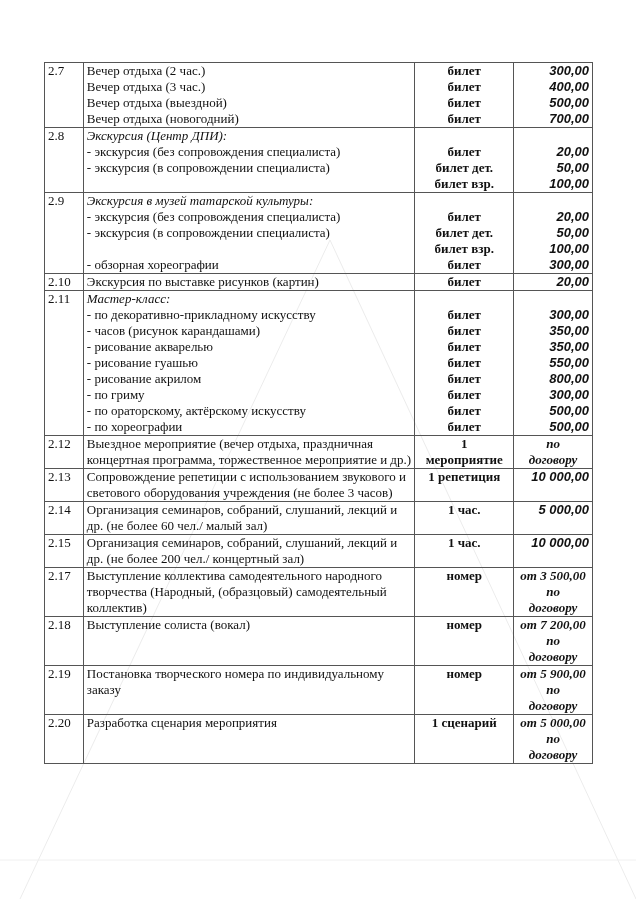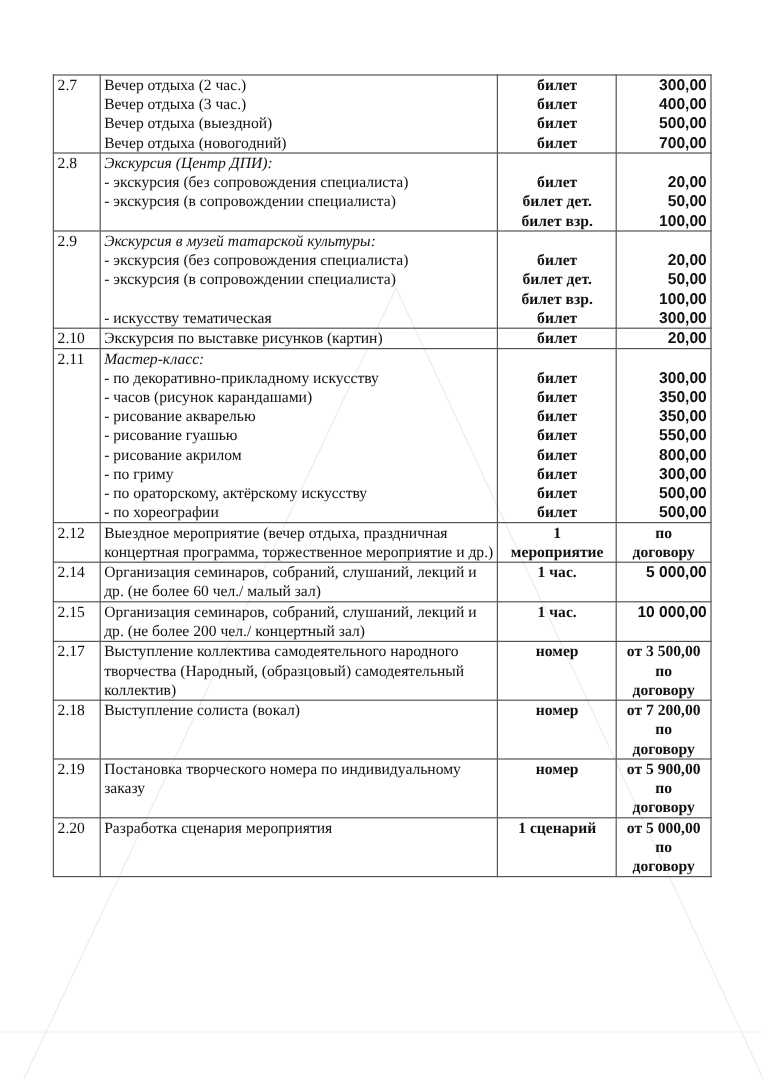--- a/index.html
+++ b/index.html
@@ -16,21 +16,21 @@
     color: #111;
   }
   table.price td {
     border: 1px solid #555;
     vertical-align: top;
     padding: 0 3px;
   }
   td.num { width: 32px; padding-left: 5px; margin-top: 12px; }
   td.desc { width: 326px; }
   td.unit { width: 92px; text-align: center; font-weight: bold; }
-  td.price { width: 72px; text-align: right; padding-right: 14px; }
+  td.price { width: 72px; text-align: right; padding-right: 14px; font-style: italic; }
   .line { display: block; white-space: nowrap; }
   .desc .line.wrap { white-space: normal; }
   .italic { font-style: italic; }
   .pbold { font-family: "Liberation Sans", sans-serif; font-weight: bold; font-size: 13px; }
   .serifbold { font-family: "Liberation Serif", serif; font-weight: bold; font-size: 13px; }
   td.price.center { text-align: center; padding-right: 3px; }
   .blank { display: block; height: 16px; }
 </style>
 </head>
 <body>
@@ -86,21 +86,21 @@
             <span class="line pbold">100,00</span>
           </td>
         </tr>
         <tr>
           <td class="num">2.9</td>
           <td class="desc">
             <span class="line italic">Экскурсия в музей татарской культуры:</span>
             <span class="line">- экскурсия (без сопровождения специалиста)</span>
             <span class="line">- экскурсия  (в сопровождении специалиста)</span>
             <span class="blank"></span>
-            <span class="line">- искусству тематическая</span>
+            <span class="line">- обзорная хореографии</span>
           </td>
           <td class="unit">
             <span class="blank"></span>
             <span class="line">билет</span>
             <span class="line">билет дет.</span>
             <span class="line">билет взр.</span>
             <span class="line">билет</span>
           </td>
           <td class="price">
             <span class="blank"></span>
@@ -166,20 +166,32 @@
           <td class="unit">
             <span class="line">1</span>
             <span class="line">мероприятие</span>
           </td>
           <td class="price center">
             <span class="line serifbold">по</span>
             <span class="line serifbold">договору</span>
           </td>
         </tr>
         <tr>
+          <td class="num">2.13</td>
+          <td class="desc">
+            <span class="line wrap">Сопровождение репетиции с использованием звукового и светового оборудования учреждения (не более 3 часов)</span>
+          </td>
+          <td class="unit">
+            <span class="line">1 репетиция</span>
+          </td>
+          <td class="price">
+            <span class="line pbold">10 000,00</span>
+          </td>
+        </tr>
+        <tr>
           <td class="num">2.14</td>
           <td class="desc">
             <span class="line wrap">Организация семинаров, собраний, слушаний, лекций и др. (не более 60 чел./ малый зал)</span>
           </td>
           <td class="unit">
             <span class="line">1 час.</span>
           </td>
           <td class="price">
             <span class="line pbold">5 000,00</span>
           </td>

